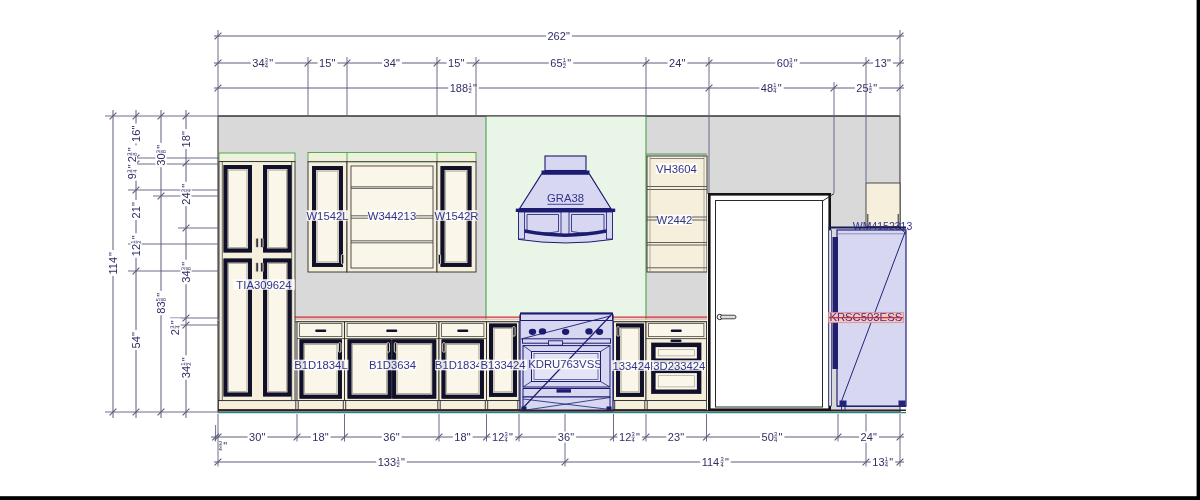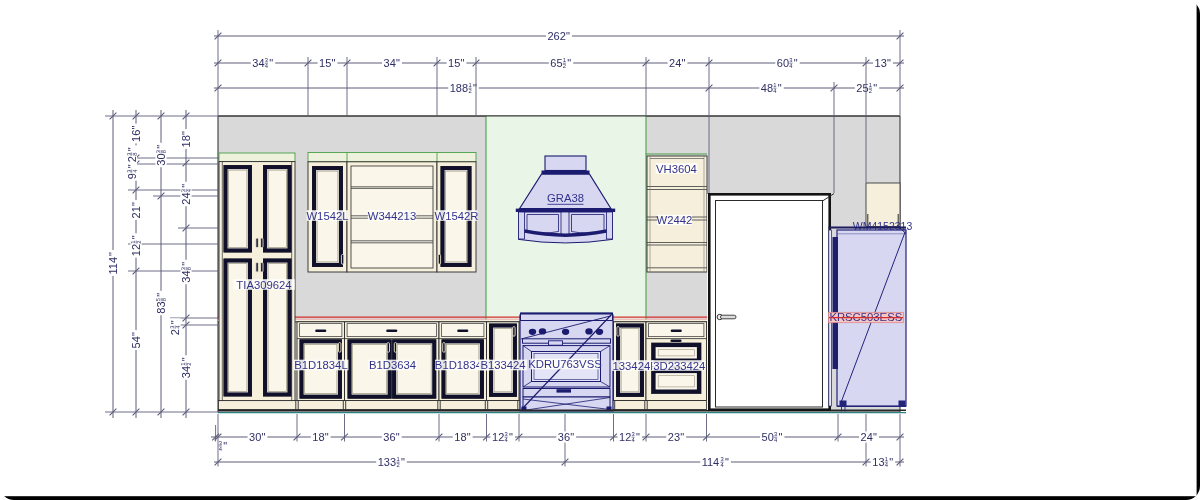--- a/index.html
+++ b/index.html
@@ -1,17 +1,17 @@
 <!DOCTYPE html>
 <html><head>
 <meta charset="utf-8">
 <title>Kitchen Elevation</title>
 <style>
 html,body{margin:0;padding:0;background:#ffffff;}
-#sheet{position:relative;width:1200px;height:500px;overflow:hidden;font-family:"Liberation Sans",sans-serif;border-radius:14px;}
+#sheet{position:relative;width:1200px;height:500px;overflow:hidden;font-family:"Liberation Sans",sans-serif;}
 svg text{font-family:"Liberation Sans",sans-serif;}
 </style>
 </head>
 <body>
 <div id="sheet">
 <svg width="1200" height="500" viewBox="0 0 1200 500" xmlns="http://www.w3.org/2000/svg" font-family="Liberation Sans, sans-serif" text-rendering="optimizeLegibility">
 <rect x="0" y="0" width="1200" height="500" fill="#ffffff"></rect>
 
 <rect x="218" y="116" width="682" height="296" fill="#d9d9d9" stroke="#3a3a3a" stroke-width="1.1"></rect>
 

